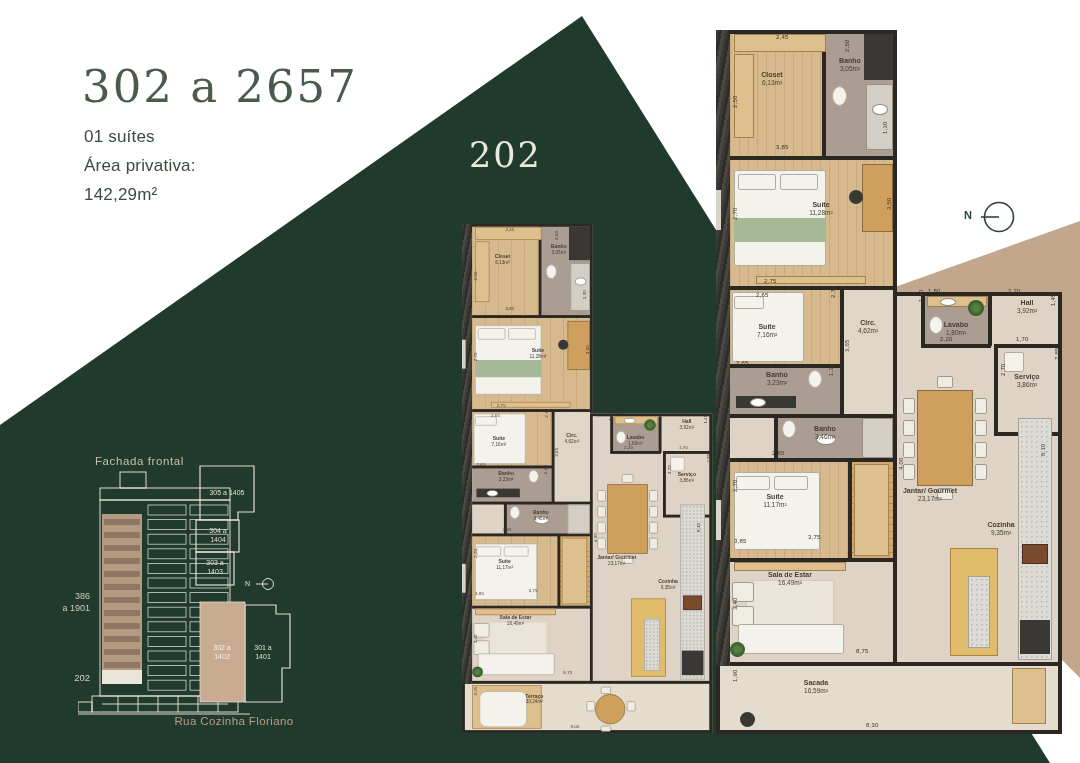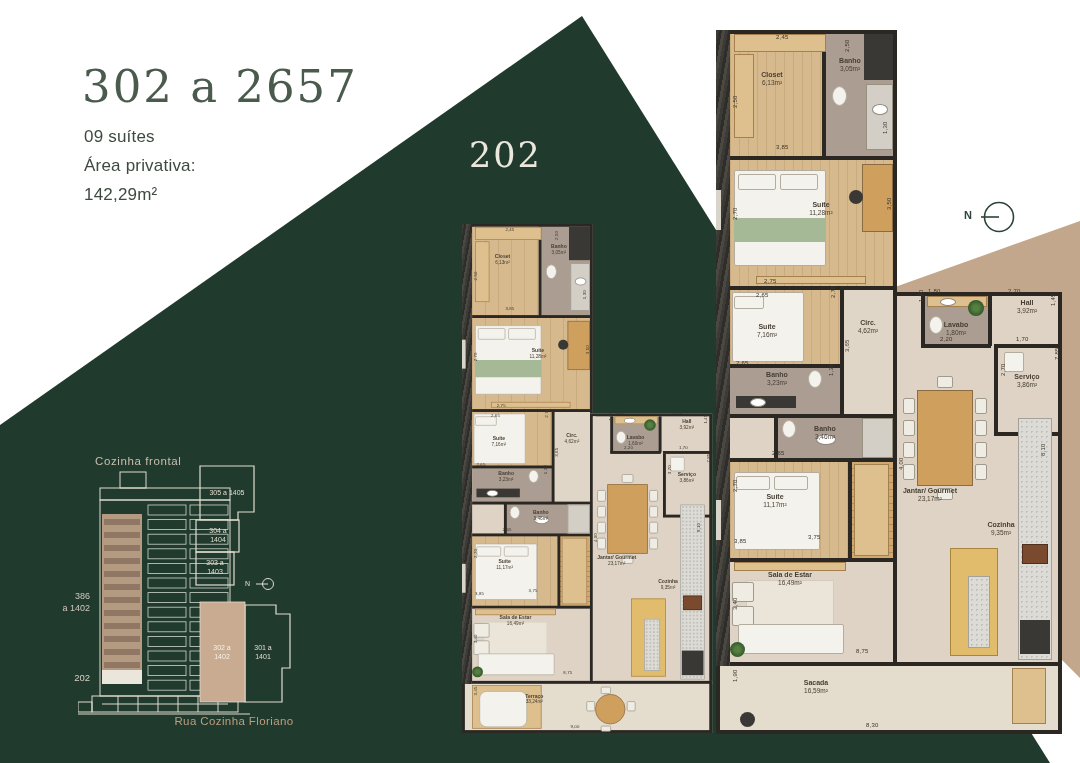--- a/index.html
+++ b/index.html
@@ -79,36 +79,36 @@
 
 <div id="stage">
 
   <svg id="bg-svg" width="1080" height="763" viewBox="0 0 1080 763">
     <polygon points="582,16 1050,763 0,763 0,425" fill="#203a2d"></polygon>
     <polygon points="1080,221 895,287 895,296 1062,296 1062,660 1080,678" fill="#c3a78c"></polygon>
   </svg>
 
   <div id="t302" class="unit-title">302 a 2657</div>
   <div id="t302-sub">
-    <div>09 suítes</div>
+    <div>01 suítes</div>
     <div>Área privativa:</div>
     <div>142,29m²</div>
   </div>
 
   <div id="t202" class="unit-title">202</div>
 
   <div id="compass">
     <svg width="90" height="52" viewBox="0 0 90 52">
       <circle cx="59" cy="25" r="14.5" fill="none" stroke="#2d4438" stroke-width="1.6"></circle>
       <line x1="41" y1="25" x2="59" y2="25" stroke="#2d4438" stroke-width="1.6"></line>
     </svg>
     <span class="n-letter" style="left:24px;">N</span>
   </div>
 
-  <div id="facade-label">Cozinha frontal</div>
+  <div id="facade-label">Fachada frontal</div>
   <svg id="elev-svg" width="190" height="272" viewBox="0 0 190 272">
     <g stroke="#dfdbd0" stroke-width="1" fill="none">
       <rect x="42" y="24" width="26" height="16"></rect>
       <rect x="22" y="40" width="130" height="12"></rect>
       <rect x="22" y="52" width="130" height="196"></rect>
       <rect x="14" y="248" width="146" height="16"></rect>
       <line x1="0" y1="266" x2="172" y2="266"></line>
       <rect x="0" y="254" width="14" height="10"></rect>
       <line x1="24" y1="256" x2="150" y2="256"></line>
       <line x1="40" y1="248" x2="40" y2="264"></line>
@@ -160,21 +160,21 @@
           <rect x="112" y="203" width="38" height="10"></rect>
           <rect x="70" y="217.6" width="38" height="10"></rect>
           <rect x="112" y="217.6" width="38" height="10"></rect>
           <rect x="70" y="232.2" width="38" height="10"></rect>
           <rect x="112" y="232.2" width="38" height="10"></rect>
         </g>
     </g>
   </svg>
   <div id="elev-left-label">
     <div>386</div>
-    <div>a 1402</div>
+    <div>a 1901</div>
   </div>
   <div id="elev-202-label">202</div>
 
   <svg id="keyplan-svg" width="110" height="248" viewBox="0 0 110 248">
     <g fill="none" stroke="#e3ddd0" stroke-width="1.2">
       <polygon points="8,4 62,4 62,50 46,50 46,58 8,58"></polygon>
       <rect x="4" y="58" width="43" height="32"></rect>
       <rect x="4" y="90" width="38" height="33"></rect>
       <polygon points="53,143 84,143 84,152 98,152 98,206 90,206 90,240 53,240"></polygon>
     </g>

